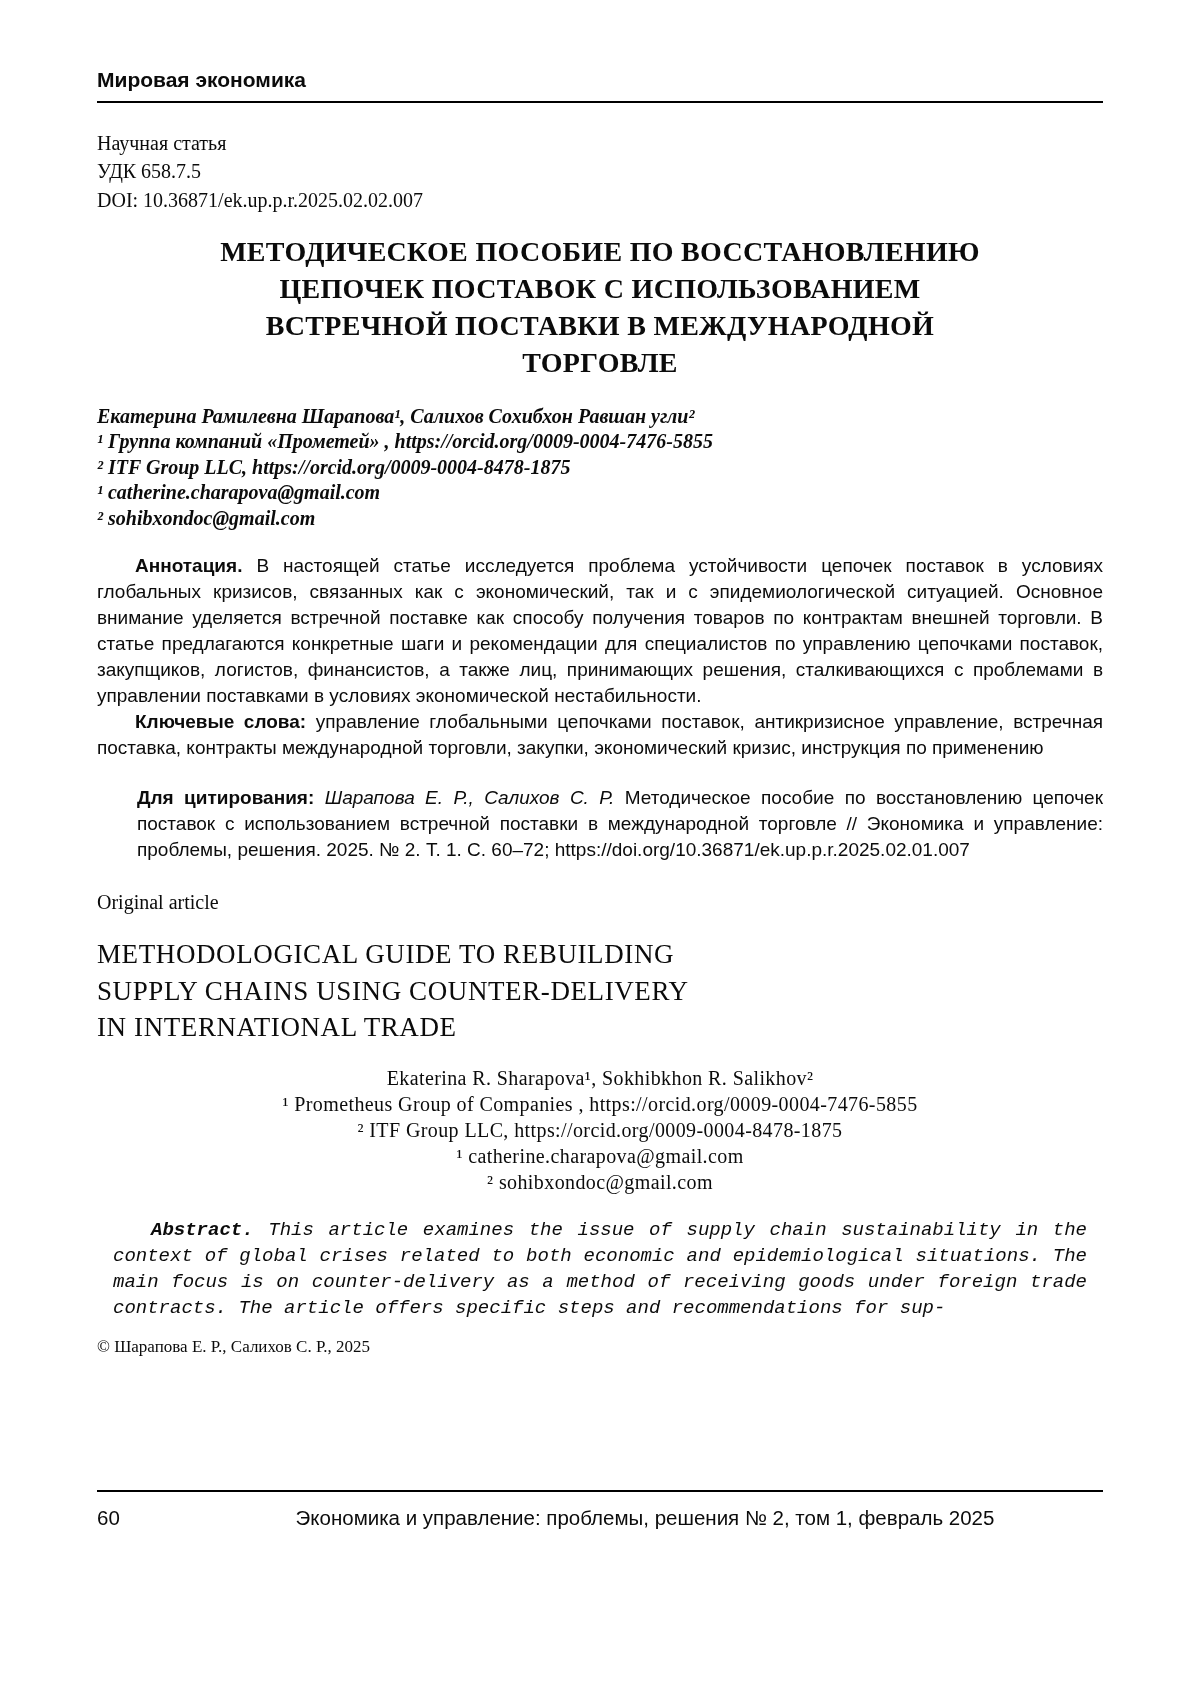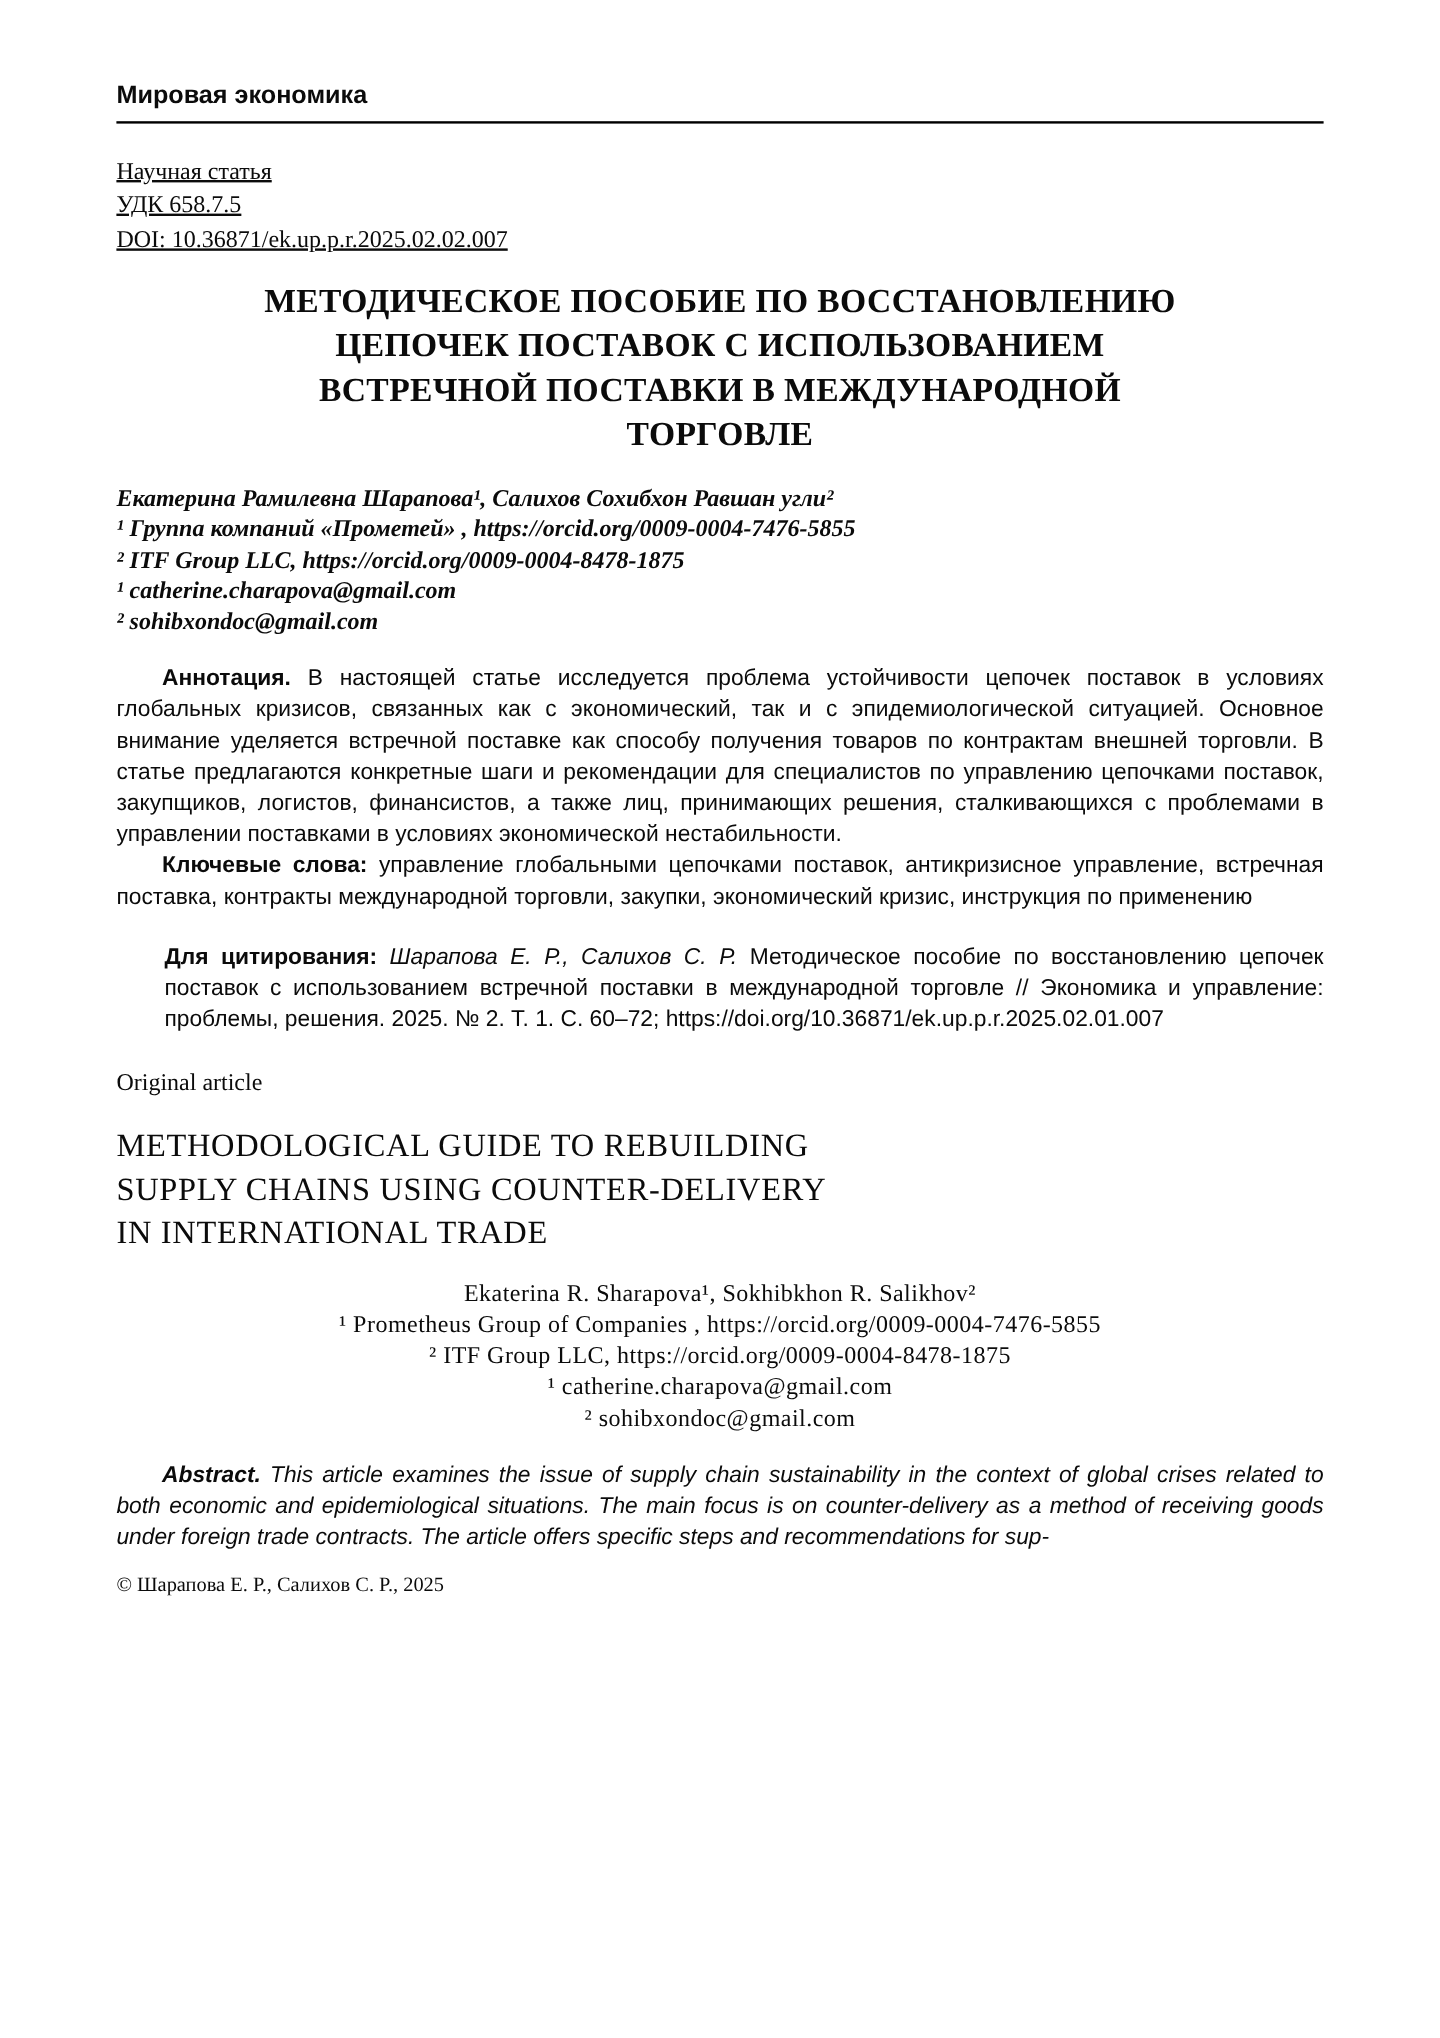--- a/index.html
+++ b/index.html
@@ -6,21 +6,21 @@
   .page{
     width:1200px;height:1698px;position:relative;background:#fff;color:#0b0b0b;
     box-sizing:border-box;padding:68px 97px 0 97px;
     font-family:"Liberation Serif",serif;overflow:hidden;
   }
   .section-title{
     font-family:"Liberation Sans",sans-serif;font-weight:bold;font-size:21px;
     margin:0 0 9px 0;
   }
   .rule{height:2px;background:#000;margin:0 0 26px 0;}
-  .meta{font-size:20px;line-height:1.42;margin:0 0 20px 0;text-decoration:underline;}
+  .meta{font-size:20px;line-height:1.42;margin:0 0 20px 0;}
   .meta div{margin:0;}
   .title-ru{
     font-size:28px;font-weight:bold;text-align:center;line-height:1.32;
     margin:0 0 22px 0;white-space:pre-line;letter-spacing:0.3px;
   }
   .authors-ru{
     font-size:20px;font-weight:bold;font-style:italic;text-align:left;
     line-height:1.27;margin:0 0 22px 0;white-space:pre-line;
   }
   .para{
@@ -37,22 +37,22 @@
   }
   .title-en{
     font-size:27px;font-weight:normal;text-align:left;line-height:1.35;
     letter-spacing:0.6px;margin:0 0 20px 0;white-space:pre-line;
   }
   .authors-en{
     font-size:20px;text-align:center;line-height:1.3;margin:0 0 22px 0;
     white-space:pre-line;letter-spacing:0.4px;
   }
   .abstract-en{
-    font-family:Liberation Sans, sans-serif;font-style:italic;font-size:19px;
-    line-height:1.37;text-align:justify;text-indent:38px;margin:0;
+    font-family:Liberation Mono, monospace;font-style:italic;font-size:19px;
+    line-height:1.37;text-align:justify;text-indent:38px;margin:16px;
   }
   .abstract-en b{font-style:italic;}
   .copyright{font-size:17px;margin:16px 0 0 0;}
   .page-footer{position:absolute;left:97px;right:97px;bottom:168px;}
   .footer-rule{height:2px;background:#000;margin:0 0 14px 0;}
   .footer-row{
     display:flex;align-items:baseline;
     font-family:"Liberation Sans",sans-serif;font-size:20.5px;
   }
   .page-num{width:90px;text-align:left;}
@@ -99,14 +99,21 @@
   <div class="authors-en">Ekaterina R. Sharapova¹, Sokhibkhon R. Salikhov²
 ¹ Prometheus Group of Companies , https://orcid.org/0009-0004-7476-5855
 ² ITF Group LLC, https://orcid.org/0009-0004-8478-1875
 ¹ catherine.charapova@gmail.com
 ² sohibxondoc@gmail.com</div>
 
   <p class="abstract-en"><b>Abstract.</b><span> This article examines the issue of supply chain sustainability in the context of global crises related to both economic and epidemiological situations. The main focus is on counter-delivery as a method of receiving goods under foreign trade contracts. The article offers specific steps and recommendations for sup-</span></p>
 
   <div class="copyright">© Шарапова Е. Р., Салихов С. Р., 2025</div>
 
+  <div class="page-footer">
+    <div class="footer-rule"></div>
+    <div class="footer-row">
+      <span class="page-num">60</span>
+      <span class="journal-line">Экономика и управление: проблемы, решения № 2, том 1, февраль 2025</span>
+    </div>
+  </div>
 
 </div>
 
 </body></html>

